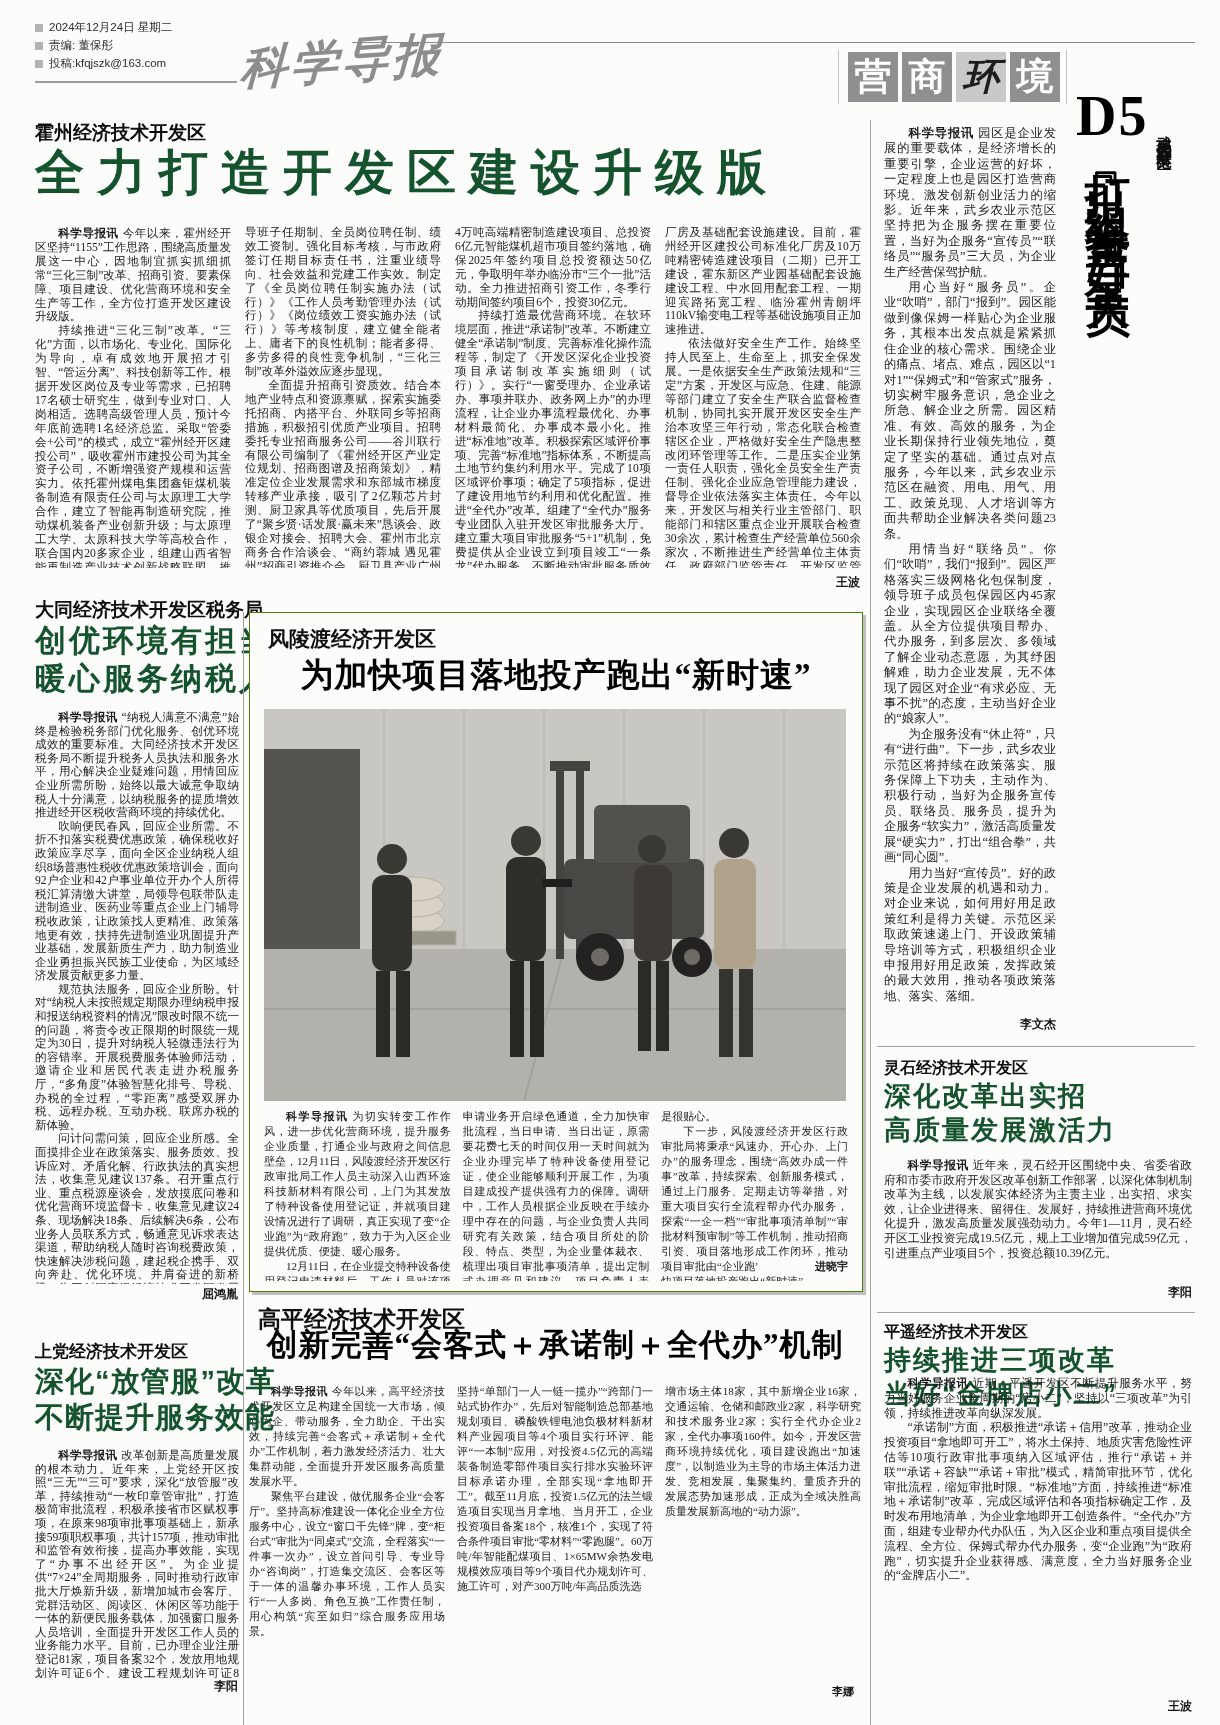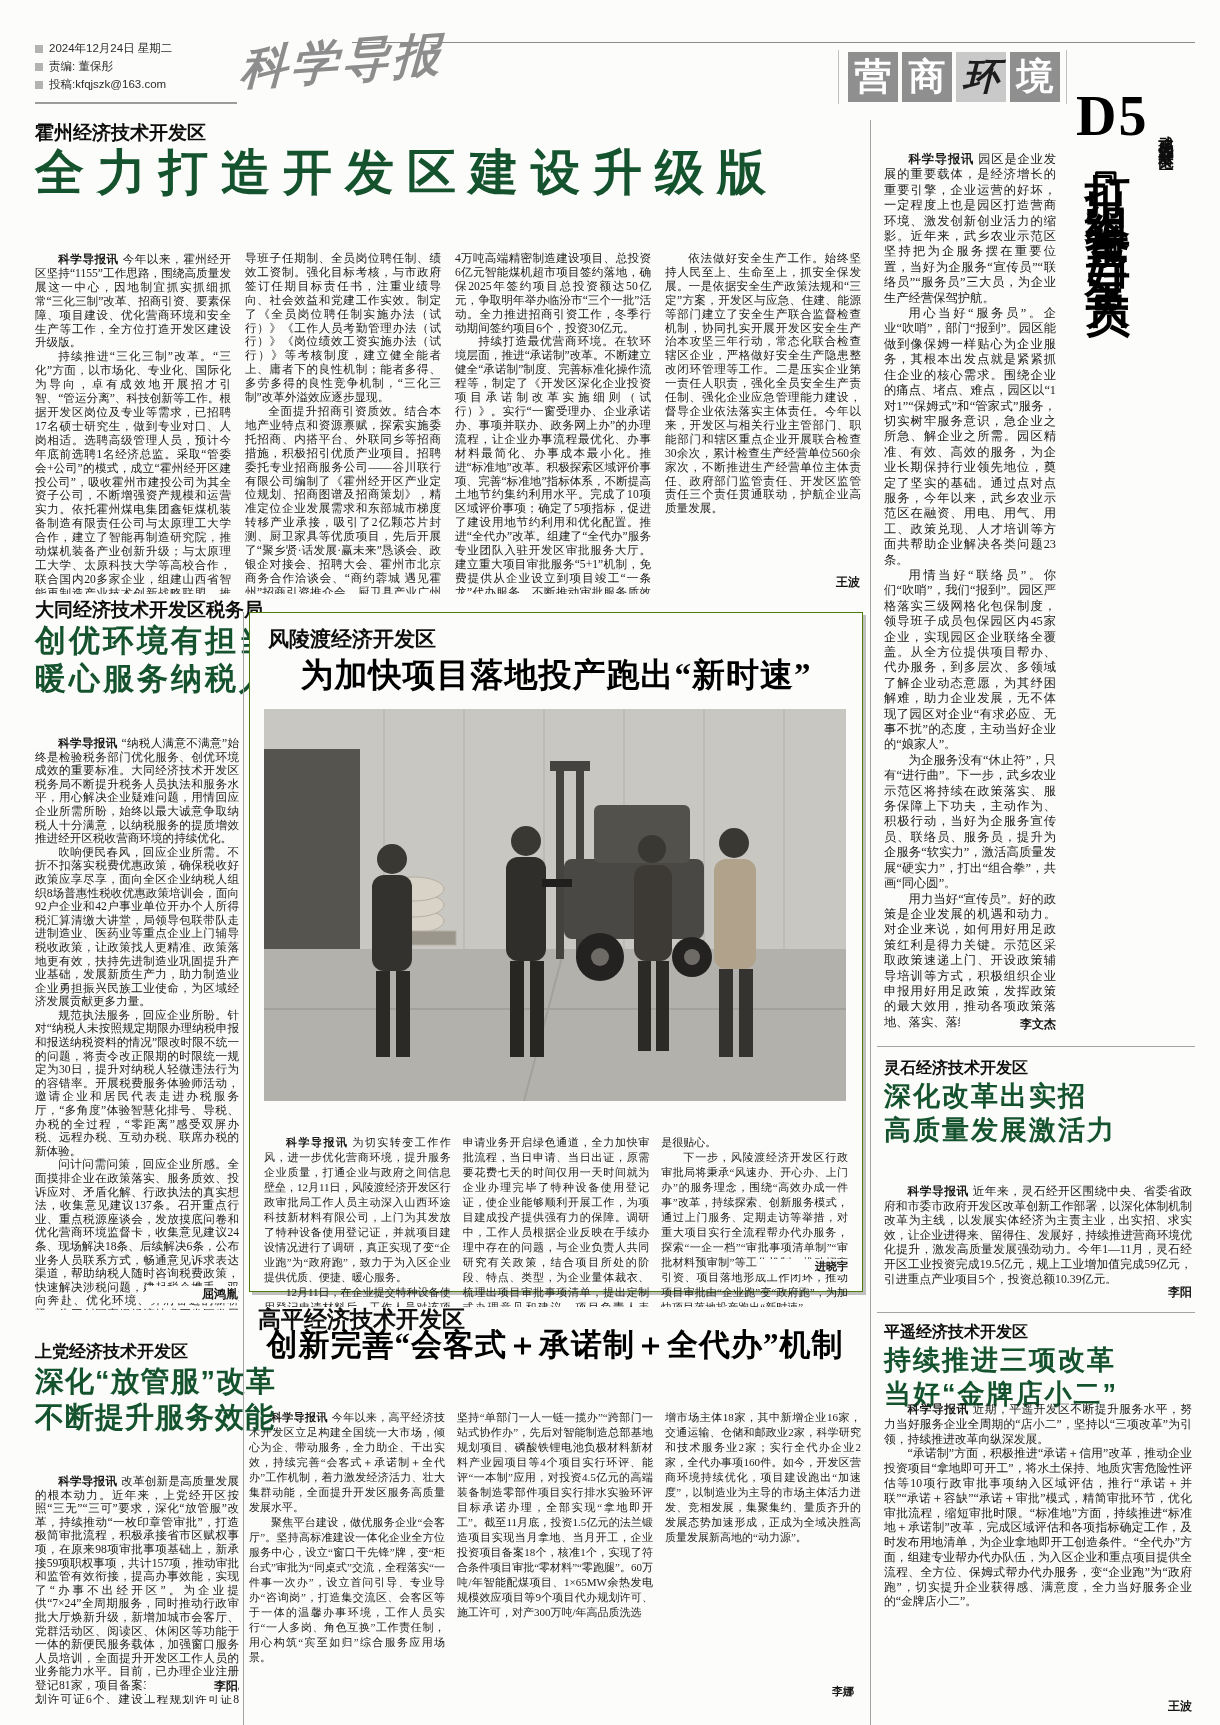--- a/index.html
+++ b/index.html
@@ -1,36 +1,36 @@
 <!DOCTYPE html>
 <html><head>
 <meta charset="utf-8">
 <style>
   html,body{margin:0;padding:0;background:#e8e8e4;}
   .page{position:relative;width:1220px;height:1725px;margin:0 auto;background:#fcfcfa;color:#151515;
         font-family:"Liberation Serif","DejaVu Serif",serif;overflow:hidden;}
   .abs{position:absolute;}
   
-  .hdr-info{left:35px;top:38px;width:202px;font-family:"Liberation Sans","DejaVu Sans",sans-serif;
+  .hdr-info{left:35px;top:17px;width:202px;font-family:"Liberation Sans","DejaVu Sans",sans-serif;
             font-size:11.5px;color:#2c2c2c;border-bottom:2px solid #9c9c9c;padding-bottom:7px;text-align:right;}
   .hdr-row{display:flex;align-items:center;margin:3px 0;}
   .sq{display:inline-block;width:8px;height:8px;background:#b3b3b3;margin-right:6px;flex:0 0 auto;}
   .masthead{left:240px;top:30px;font-size:47px;font-weight:bold;font-style:italic;color:#8d8d8d;
             transform:rotate(-4deg) skewX(-6deg);letter-spacing:4px;}
   .topline{left:352px;top:42px;width:843px;height:1px;background:#8a8a8a;}
   .secbox{top:52px;width:50px;height:50px;background:#8f8f8f;color:#fff;text-align:center;line-height:50px;
           font-size:37px;font-weight:bold;font-family:"Liberation Sans","DejaVu Sans",sans-serif;}
   .secbox.alt{background:#c9c9c9;color:#1d1d1d;font-family:"Liberation Serif",serif;font-style:italic;font-weight:900;}
   .pageno{left:1076px;top:42px;font-size:56px;font-weight:bold;font-family:"Liberation Serif",serif;color:#000;letter-spacing:2px;margin-top:42px;}
   .sechair{top:50px;width:1px;height:54px;background:#c2c2c2;}
   
-  .kicker{font-family:Liberation Mono, monospace;font-weight:bold;color:#0e0e0e;}
+  .kicker{font-family:Liberation Sans, sans-serif;font-weight:bold;color:#0e0e0e;}
   .hl-sans{font-family:"Liberation Sans","DejaVu Sans",sans-serif;font-weight:900;color:#14532d;line-height:1.1;}
   .hl-serif{font-family:"Liberation Serif","DejaVu Serif",serif;font-weight:900;color:#000;line-height:1.12;}
-  .body{ text-align:justify;text-justify:inter-ideograph;color:#1b1b1b;overflow:hidden;margin-top:26px;}
+  .body{ text-align:justify;text-justify:inter-ideograph;color:#1b1b1b;overflow:hidden;}
   .para{margin:0;text-indent:2em;}
   .para.cont{text-indent:0;}
   .lead{font-family:"Liberation Sans","DejaVu Sans",sans-serif;font-weight:bold;margin-right:4px;}
   .byline{font-weight:bold;text-align:right;font-size:12px;background:#fcfcfa;
           font-family:"Liberation Sans","DejaVu Sans",sans-serif;}
   .cols{display:flex;}
   .cols .col{flex:1 1 0;overflow:hidden;}
   .vrule{width:1px;background:#a3a3a3;}
   .hrule{height:1px;background:#a3a3a3;}
   
@@ -83,20 +83,21 @@
     </div>
     <div class="col">
       <p class="para cont">导班子任期制、全员岗位聘任制、绩效工资制。强化目标考核，与市政府签订任期目标责任书，注重业绩导向、社会效益和党建工作实效。制定了《全员岗位聘任制实施办法（试行）》《工作人员考勤管理办法（试行）》《岗位绩效工资实施办法（试行）》等考核制度，建立健全能者上、庸者下的良性机制；能者多得、多劳多得的良性竞争机制，“三化三制”改革外溢效应逐步显现。</p>
       <p class="para">全面提升招商引资质效。结合本地产业特点和资源禀赋，探索实施委托招商、内搭平台、外联同乡等招商措施，积极招引优质产业项目。招聘委托专业招商服务公司——谷川联行有限公司编制了《霍州经开区产业定位规划、招商图谱及招商策划》，精准定位企业发展需求和东部城市梯度转移产业承接，吸引了2亿颗芯片封测、厨卫家具等优质项目，先后开展了“聚乡贤·话发展·赢未来”恳谈会、政银企对接会、招聘大会、霍州市北京商务合作洽谈会、“商约蓉城 遇见霍州”招商引资推介会、厨卫具产业广州招商引资推介会等多种形式的招商引资活动。此外，积极做好2025年项目谋划，推进总投资5亿元的年产</p>
     </div>
     <div class="col">
       <p class="para cont">4万吨高端精密制造建设项目、总投资6亿元智能煤机超市项目签约落地，确保2025年签约项目总投资额达50亿元，争取明年举办临汾市“三个一批”活动。全力推进招商引资工作，冬季行动期间签约项目6个，投资30亿元。</p>
       <p class="para">持续打造最优营商环境。在软环境层面，推进“承诺制”改革。不断建立健全“承诺制”制度、完善标准化操作流程等，制定了《开发区深化企业投资项目承诺制改革实施细则（试行）》。实行“一窗受理办、企业承诺办、事项并联办、政务网上办”的办理流程，让企业办事流程最优化、办事材料最简化、办事成本最小化。推进“标准地”改革。积极探索区域评价事项、完善“标准地”指标体系，不断提高土地节约集约利用水平。完成了10项区域评价事项；确定了5项指标，促进了建设用地节约利用和优化配置。推进“全代办”改革。组建了“全代办”服务专业团队入驻开发区审批服务大厅。建立重大项目审批服务“5+1”机制，免费提供从企业设立到项目竣工“一条龙”代办服务，不断推动审批服务质效和企业满意“双提升”。在硬环境层面。加快推进现代化标准</p>
     </div>
     <div class="col">
+      <p class="para cont">厂房及基础配套设施建设。目前，霍州经开区建投公司标准化厂房及10万吨精密铸造建设项目（二期）已开工建设，霍东新区产业园基础配套设施建设工程、中水回用配套工程、一期迎宾路拓宽工程、临汾霍州青朗坪110kV输变电工程等基础设施项目正加速推进。</p>
       <p class="para">依法做好安全生产工作。始终坚持人民至上、生命至上，抓安全保发展。一是依据安全生产政策法规和“三定”方案，开发区与应急、住建、能源等部门建立了安全生产联合监督检查机制，协同扎实开展开发区安全生产治本攻坚三年行动，常态化联合检查辖区企业，严格做好安全生产隐患整改闭环管理等工作。二是压实企业第一责任人职责，强化全员安全生产责任制、强化企业应急管理能力建设，督导企业依法落实主体责任。今年以来，开发区与相关行业主管部门、职能部门和辖区重点企业开展联合检查30余次，累计检查生产经营单位560余家次，不断推进生产经营单位主体责任、政府部门监管责任、开发区监管责任三个责任贯通联动，护航企业高质量发展。</p>
     </div>
   </div>
   <div class="abs byline" style="left:760px;top:574px;width:100px;">王波</div>
 
   <div class="abs kicker" style="left:35px;top:597px;font-size:19px;">大同经济技术开发区税务局</div>
   <div class="abs hl-sans" style="left:35px;top:624px;font-size:31px;letter-spacing:3px;">创优环境有担当</div>
   <div class="abs hl-sans" style="left:35px;top:662px;font-size:31px;letter-spacing:3px;">暖心服务纳税人</div>
   <div class="abs body col-body" style="left:35px;top:710px;height:574px;">
     <p class="para"><b class="lead">科学导报讯</b><span>“纳税人满意不满意”始终是检验税务部门优化服务、创优环境成效的重要标准。大同经济技术开发区税务局不断提升税务人员执法和服务水平，用心解决企业疑难问题，用情回应企业所需所盼，始终以最大诚意争取纳税人十分满意，以纳税服务的提质增效推进经开区税收营商环境的持续优化。</span></p>

